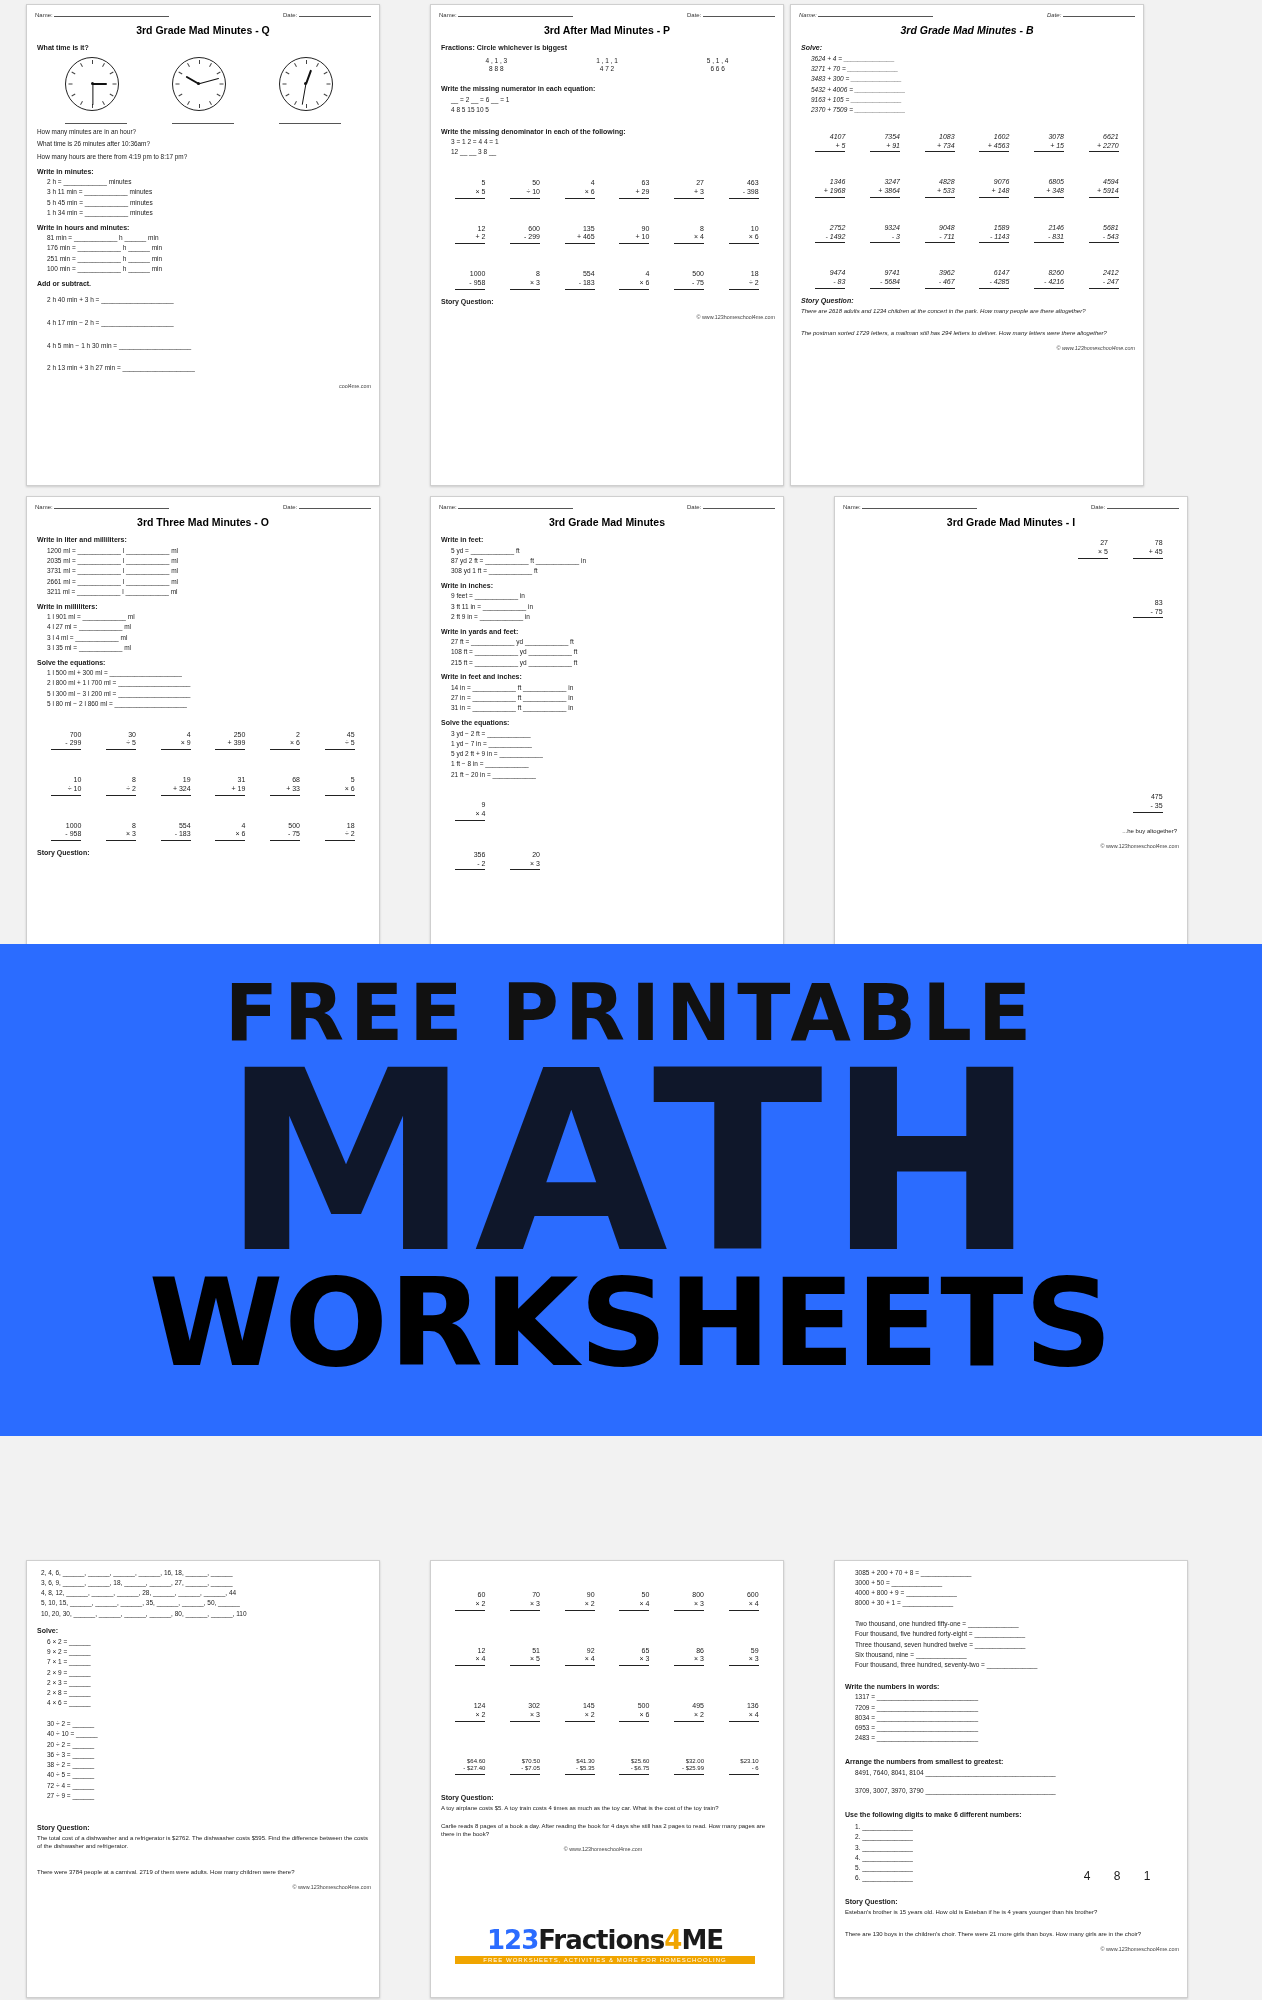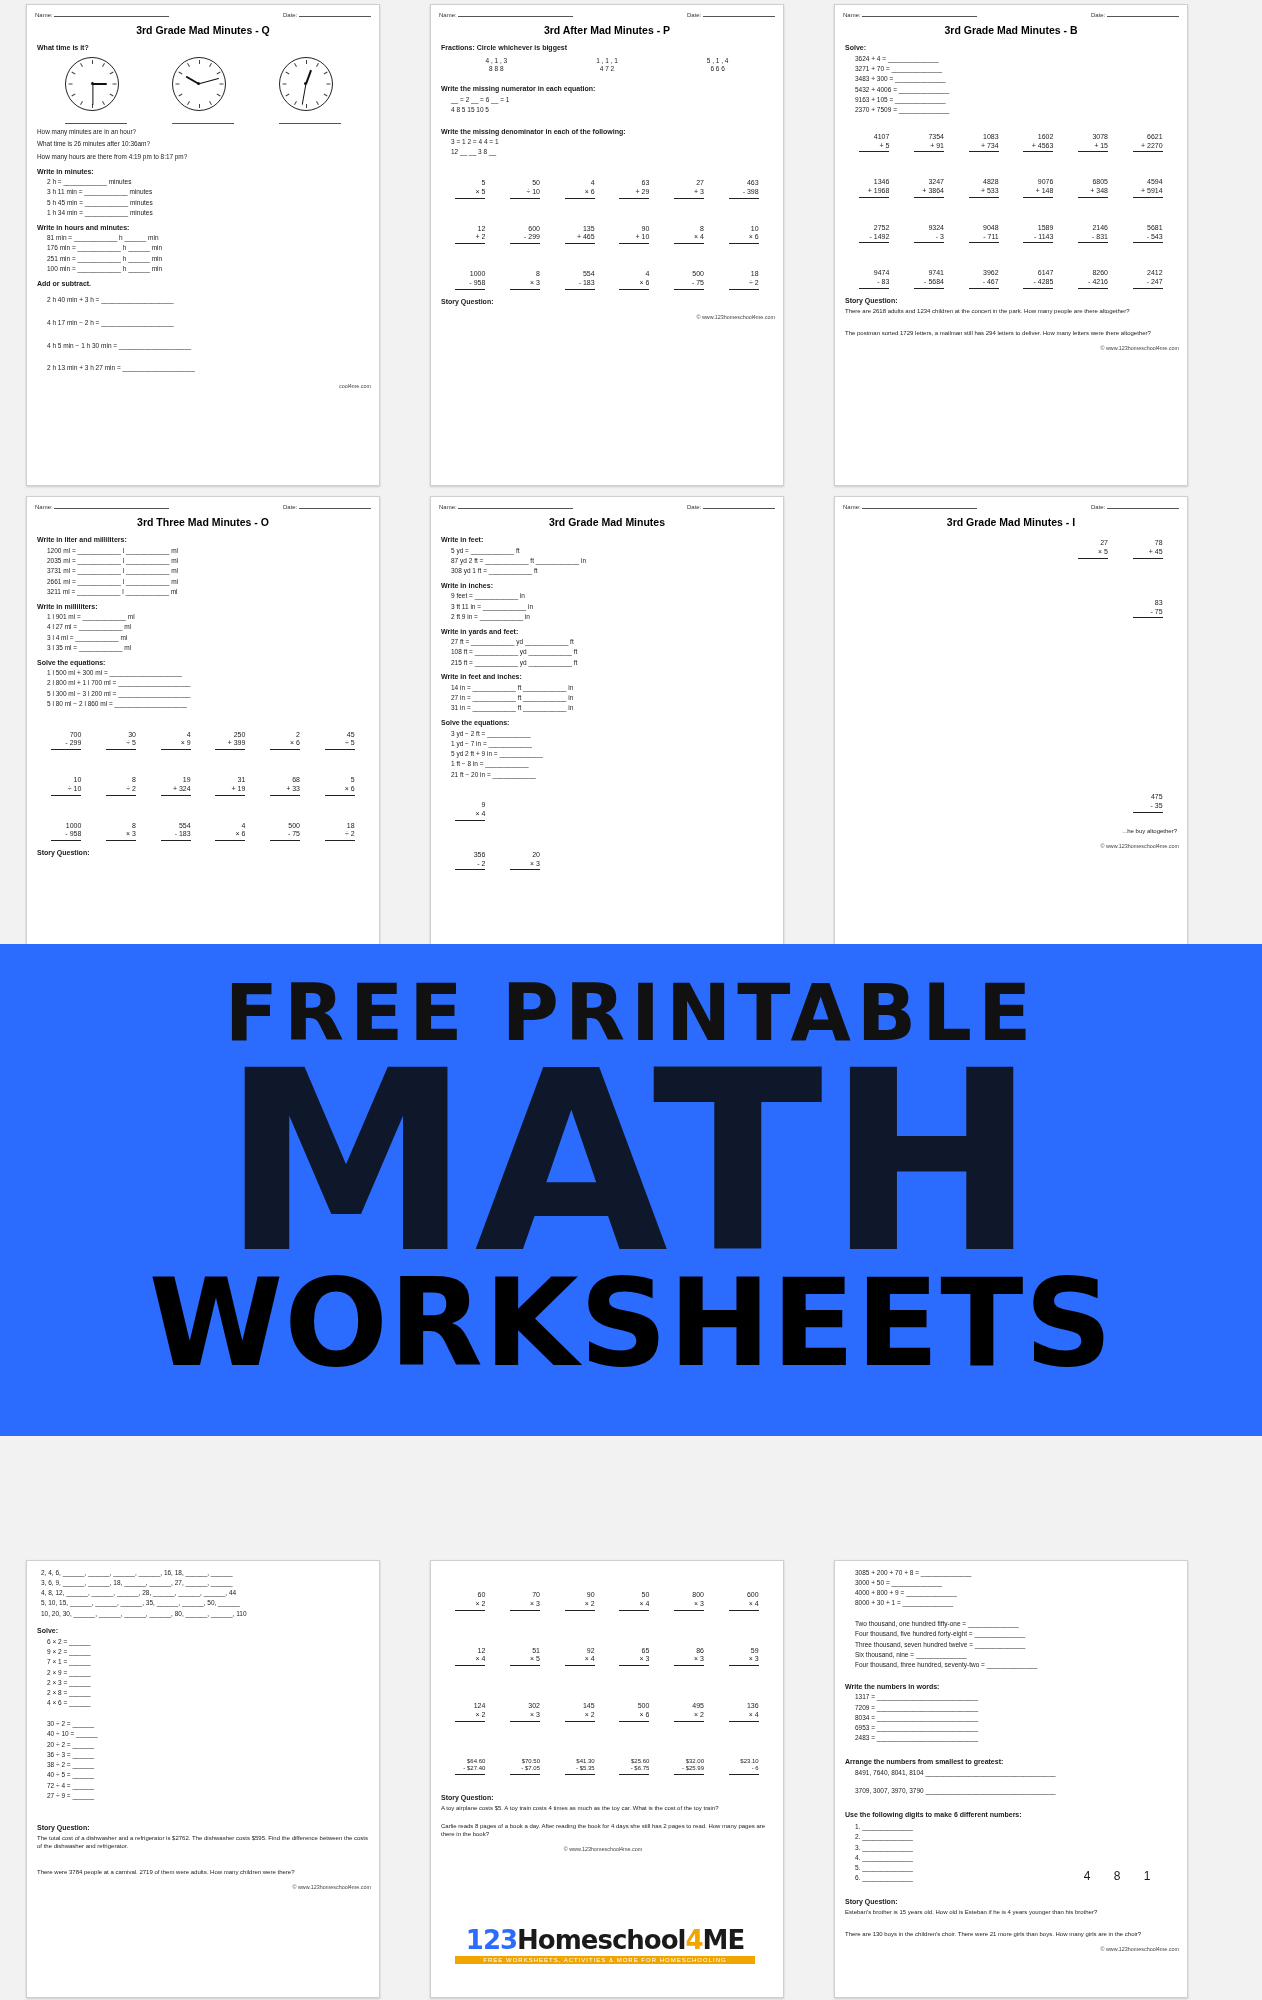--- a/index.html
+++ b/index.html
@@ -404,21 +404,21 @@
             <span class="top">18</span>
             <span class="bot"><span>÷</span> <span>2</span></span>
           </div>
       </div>
 
       <div class="story">Story Question:</div>
     </div>
     <div class="credit">© www.123homeschool4me.com</div>
   </div>
 
-  <div class="sheet" style="left:834px; top:4px; width:352px; height:480px;">
+  <div class="sheet" style="left:790px; top:4px; width:352px; height:480px;font-style:italic;">
     <div class="hdr">
       <span><span>Name:</span> <span class="rule" style="width:115px"></span></span>
       <span><span>Date:</span> <span class="rule" style="width:72px"></span></span>
     </div>
     <h2>3rd Grade Mad Minutes - B</h2>
     <div class="body">
       <div class="sec-title">Solve:</div>
       <div class="line">3624 + 4 = ______________</div>
       <div class="line">3271 + 70 = ______________</div>
       <div class="line">3483 + 300 = ______________</div>
@@ -946,18 +946,18 @@
 
 
   <div class="band">
     <div class="free">FREE PRINTABLE</div>
     <div class="math">MATH</div>
     <div class="ws">WORKSHEETS</div>
   </div>
 
   <div class="logo">
     <div class="big">
-      <span class="num">123</span><span>Homeschool</span><span class="me">4</span><span>ME</span>
+      <span class="num">123</span><span>Fractions</span><span class="me">4</span><span>ME</span>
     </div>
     <div class="tag">FREE WORKSHEETS, ACTIVITIES &amp; MORE FOR HOMESCHOOLING</div>
   </div>
 
 </div>
 
 </body></html>

